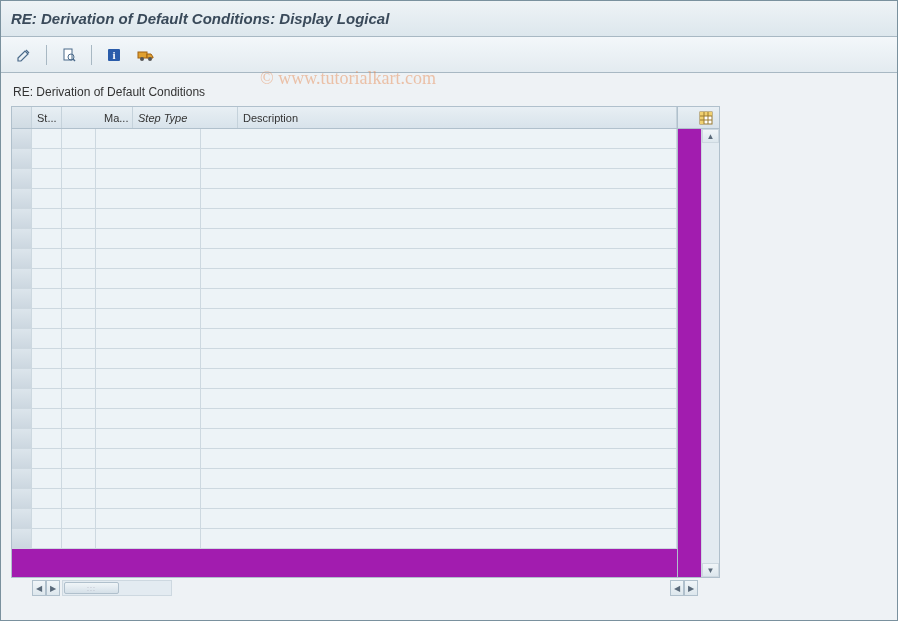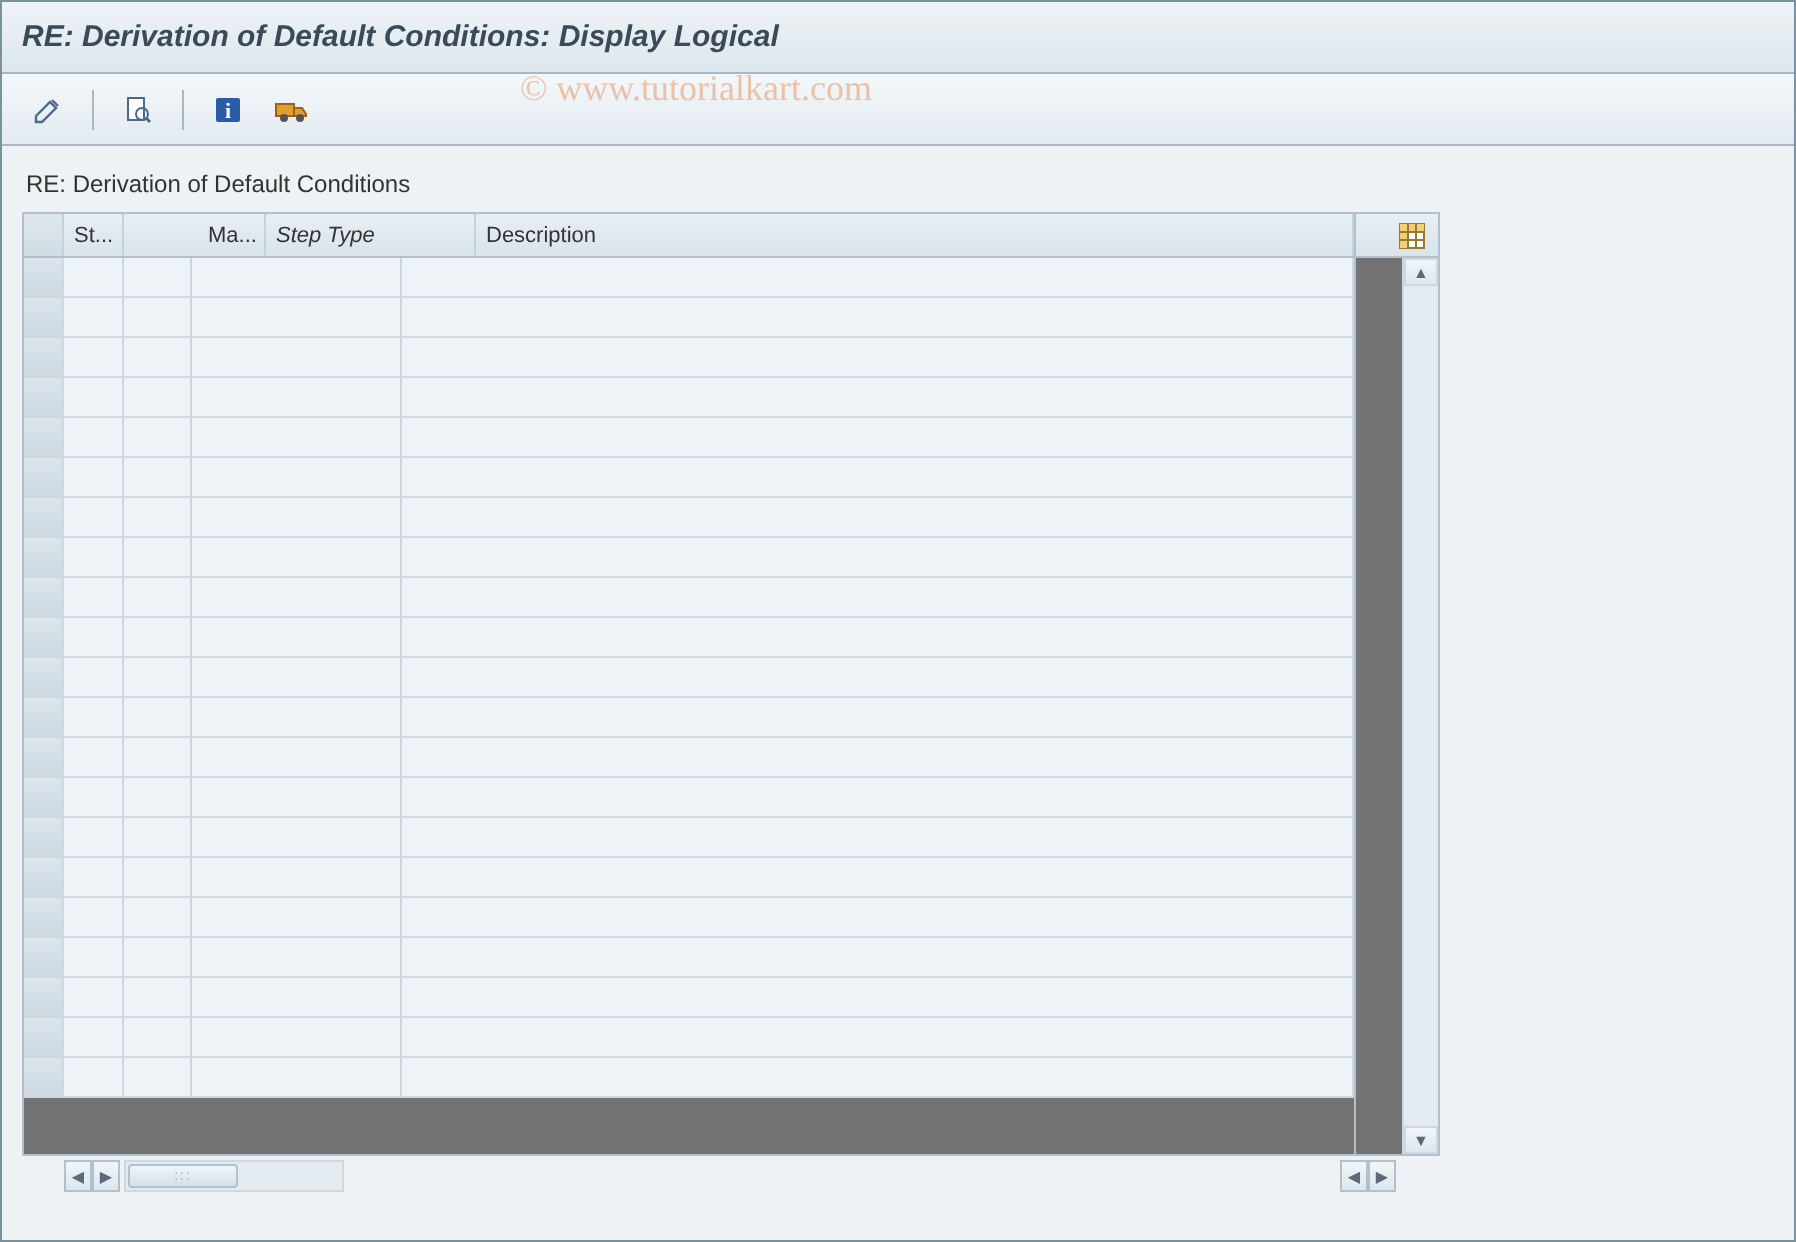--- a/index.html
+++ b/index.html
@@ -79,21 +79,21 @@
       border-left: 1px solid #b0c0cc;
       border-right: 1px solid #b0c0cc;
       padding: 4px 8px;
       font-size: 12px;
       color: #333;
       width: 709px;
     }
     .table-container {
       display: flex;
       border: 1px solid #b0c0cc;
-      background: #737373;
+      background: #a21caf;
       height: 472px;
       width: 709px;
     }
     .table-left {
       flex: 1;
       display: flex;
       flex-direction: column;
       overflow: hidden;
     }
     .table-head {
@@ -218,21 +218,21 @@
       display:flex;
       align-items:center;
       justify-content:center;
       font-size:7px;
       color:#aab;
       letter-spacing:1px;
     }
     .watermark {
       position: absolute;
       left: 260px;
-      top: 34px;
+      top: 68px;
       font-size: 18px;
       color: rgba(230,130,70,0.45);
       font-family: Georgia, serif;
       pointer-events: none;
     }
     .hs-spacer {
         width: 21px;
     }
   </style>
 </head>

